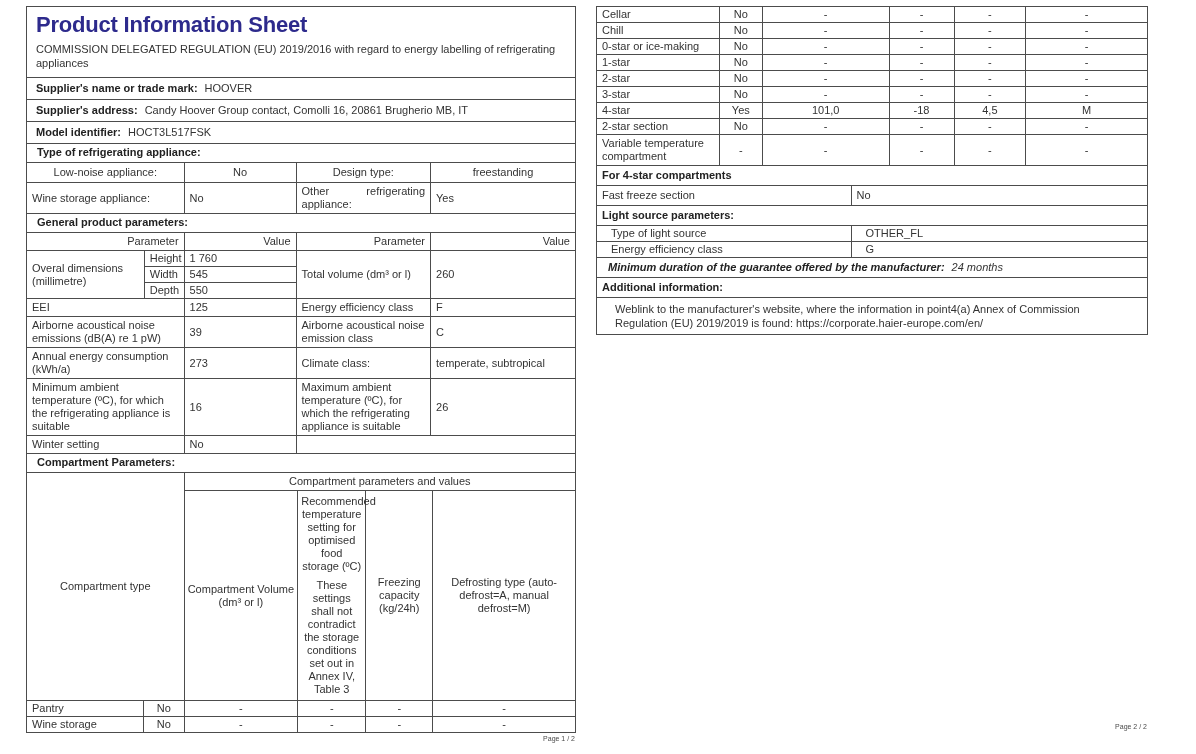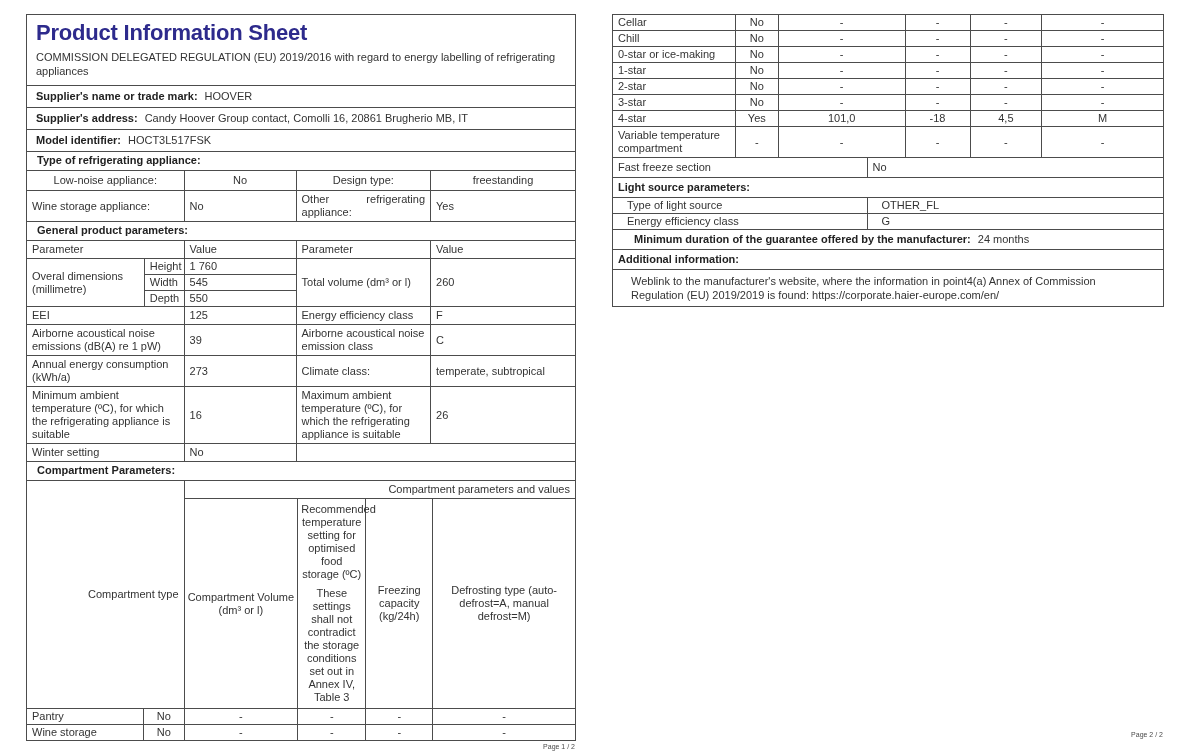--- a/index.html
+++ b/index.html
@@ -1,22 +1,22 @@
 <!DOCTYPE html>
 <html><head>
 <meta charset="utf-8">
 <style>
   * { box-sizing: border-box; margin: 0; padding: 0; }
   html,body { width: 1196px; height: 754px; background:#ffffff; }
   body { font-family: "Liberation Sans", "DejaVu Sans", sans-serif; color:#333333; font-size:11px; }
   .doc { position:relative; width:1196px; height:754px; background:#ffffff; overflow:hidden; }
 
-  .page { position:absolute; top:6px; background:#ffffff;margin-top:8px; }
+  .page { position:absolute; top:6px; background:#ffffff; }
   .page1 { left:26px; width:550px; }
-  .page2 { left:612px; width:552px; height:744px; }
+  .page2 { left:596px; width:552px; height:744px; }
 
   .page > * { margin-top:-1px; }
   .page > :first-child { margin-top:0; }
 
   .block { border:1px solid #4c4c4c; background:#fff; }
   .title-block { padding:5px 9px 7px 9px; }
   h1 { font-size:22px; line-height:26px; font-weight:bold; color:#2d2a8c; letter-spacing:-0.2px; }
   .subtitle { font-size:11px; line-height:13.5px; margin-top:5px; color:#333; }
 
   .kv { padding:4px 9px; line-height:13px; }
@@ -31,51 +31,51 @@
   .grid4 col:nth-child(1){width:28.7%} .grid4 col:nth-child(2){width:20.4%}
   .grid4 col:nth-child(3){width:24.5%} .grid4 col:nth-child(4){width:26.4%}
   .type-table tr:nth-child(1) td { height:20px;text-align:center; }
   .type-table tr:nth-child(2) td { height:31px; }
   .just div { text-align:justify; }
 
   
   .general-table col:nth-child(1){width:21.45%} .general-table col:nth-child(2){width:7.25%}
   .general-table col:nth-child(3){width:20.4%}  .general-table col:nth-child(4){width:24.5%}
   .general-table col:nth-child(5){width:26.4%}
-  .general-table tr.hdr td { height:17px; }
+  .general-table tr.hdr td { height:17px;text-align:right; }
   .general-table tr.dim td { height:16px; padding-top:1px; padding-bottom:1px; }
   .general-table tr.r1 td { height:17px; }
   .general-table tr.r2 td { height:29px; }
   .general-table tr.r3 td { height:29px; }
   .general-table tr.r4 td { height:55px; }
   .general-table tr.r5 td { height:18px; }
 
   
   .comp1 col:nth-child(1){width:21.3%} .comp1 col:nth-child(2){width:7.4%}
   .comp1 col:nth-child(3){width:20.7%} .comp1 col:nth-child(4){width:12.4%}
   .comp1 col:nth-child(5){width:12.2%} .comp1 col:nth-child(6){width:26.0%}
-  .comp1 tr.ghdr td { height:17px; text-align:right; }
+  .comp1 tr.ghdr td { height:17px; text-align:center; }
   .comp1 td.bighdr { text-align:center; padding:4px 3px; }
   .comp1 td.bighdr .p2 { margin-top:6px; }
   .comp1 tr.data td, .comp2 tr.data td { height:16px; padding-top:0; padding-bottom:0; }
   td.ctr { text-align:center; }
 
   
   .comp2 col:nth-child(1){width:22.3%} .comp2 col:nth-child(2){width:7.8%}
   .comp2 col:nth-child(3){width:23.0%} .comp2 col:nth-child(4){width:11.8%}
   .comp2 col:nth-child(5){width:13.0%} .comp2 col:nth-child(6){width:22.1%}
   .comp2 tr.tall td { height:30px; }
 
   
   .twocol col:nth-child(1){width:46.2%} .twocol col:nth-child(2){width:53.8%}
   .twocol td { height:20px; padding:3px 5px; }
   .light-table td { height:16px; padding:1px 14px; }
 
   .sec2 { padding:3px 5px; }
-  .kv2 { padding:3px 21px; line-height:13px; }
+  .kv2 { padding:3px 11px; line-height:13px;font-style:italic; }
   .weblink { padding:4px 18px; line-height:14px; }
 
   .pgfoot { font-size:7px; color:#4a4a4a; }
   .p1foot { text-align:right; margin-top:2px; padding-right:1px; border:none; }
   .p2foot { position:absolute; top:718px; right:1px; }
 </style>
 </head>
 <body>
 
 <div class="doc">
@@ -298,31 +298,40 @@
         <td class="ctr">-</td>
       </tr>
       <tr class="data">
         <td>4-star</td>
         <td class="ctr">Yes</td>
         <td class="ctr">101,0</td>
         <td class="ctr">-18</td>
         <td class="ctr">4,5</td>
         <td class="ctr">M</td>
       </tr>
+      <tr class="data">
+        <td>2-star section</td>
+        <td class="ctr">No</td>
+        <td class="ctr">-</td>
+        <td class="ctr">-</td>
+        <td class="ctr">-</td>
+        <td class="ctr">-</td>
+      </tr>
       <tr class="tall">
         <td>Variable temperature compartment</td>
         <td class="ctr">-</td>
         <td class="ctr">-</td>
         <td class="ctr">-</td>
         <td class="ctr">-</td>
         <td class="ctr">-</td>
       </tr>
     </tbody>
       </table>
 
+    <div class="block kv sec sec2">For 4-star compartments</div>
 
     <table class="twocol">
       <colgroup>
           <col>
           <col>
         </colgroup>
       <tbody>
           <tr>
         <td>Fast freeze section</td>
         <td>No</td>

